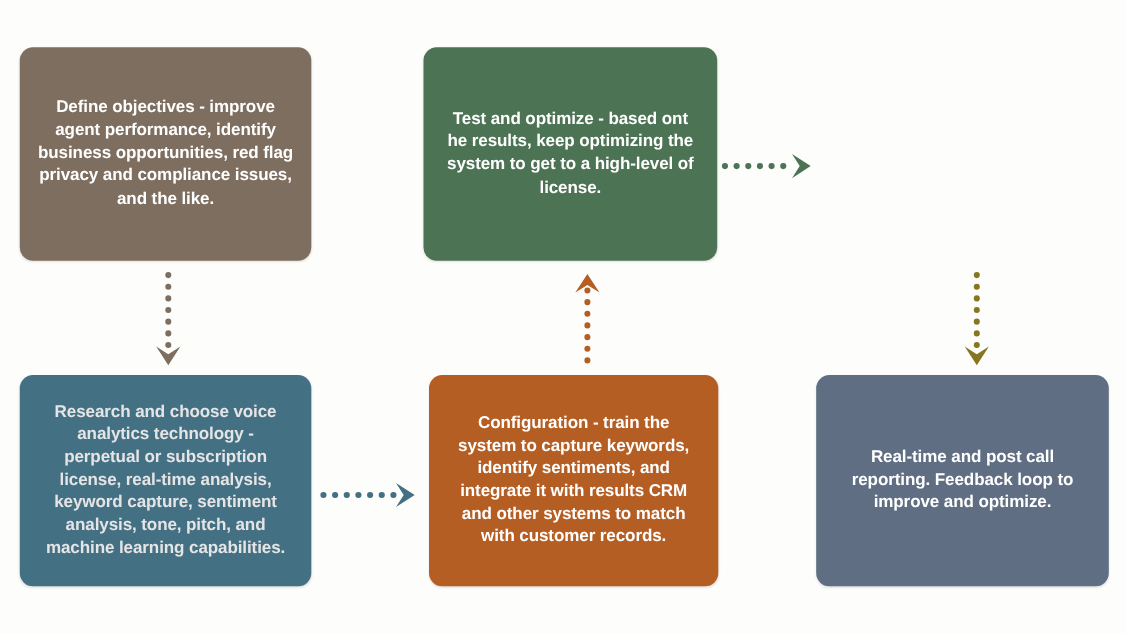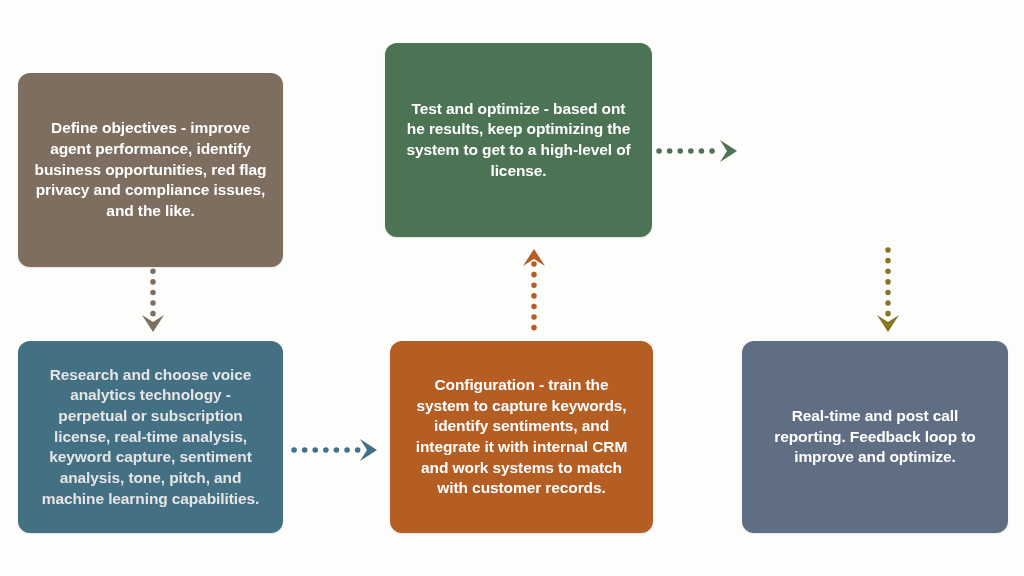--- a/index.html
+++ b/index.html
@@ -50,31 +50,31 @@
   }
   .connector svg {
     display: block;
     overflow: visible;
   }
 </style>
 </head>
 <body>
 
 <div id="canvas" style="background: rgb(253, 253, 252);">
-    <div class="node" style="left: 18px; top: 43px; width: 265px; height: 194px; background: rgb(125, 110, 95); margin-top: 30px;">
+    <div class="node" style="left: 18px; top: 43px; width: 265px; height: 194px; background: rgb(125, 110, 95);">
       <div class="node-text" style="color: rgb(255, 255, 255);">Define objectives - improve agent performance, identify business opportunities, red flag privacy and compliance issues, and the like.</div>
     </div>
     <div class="node" style="left: 385px; top: 43px; width: 267px; height: 194px; background: rgb(77, 115, 85);">
       <div class="node-text" style="color: rgb(255, 255, 255);">Test and optimize - based ont he results, keep optimizing the system to get to a high-level of license.</div>
     </div>
     <div class="node" style="left: 18px; top: 341px; width: 265px; height: 192px; background: rgb(68, 112, 132);">
       <div class="node-text" style="color: #e5e5e5;">Research and choose voice analytics technology - perpetual or subscription license, real-time analysis, keyword capture, sentiment analysis, tone, pitch, and machine learning capabilities.</div>
     </div>
     <div class="node" style="left: 390px; top: 341px; width: 263px; height: 192px; background: rgb(181, 94, 35);">
-      <div class="node-text" style="color: rgb(255, 255, 255);">Configuration - train the system to capture keywords, identify sentiments, and integrate it with internal CRM and work systems to match with customer records.</div>
+      <div class="node-text" style="color: rgb(255, 255, 255);">Configuration - train the system to capture keywords, identify sentiments, and integrate it with results CRM and other systems to match with customer records.</div>
     </div>
     <div class="node" style="left: 742px; top: 341px; width: 266px; height: 192px; background: rgb(95, 110, 131);">
       <div class="node-text" style="color: rgb(255, 255, 255);">Real-time and post call reporting. Feedback loop to improve and optimize.</div>
     </div>
     <div class="connector" style="left: 140px; top: 248px; width: 26px; height: 85px;">
       <svg width="26" height="85" viewBox="0 0 26 85">
         <line x1="13" y1="2" x2="13" y2="69" stroke="#7d6e5f" stroke-width="5.5" stroke-linecap="round" stroke-dasharray="0.1 10.5"></line>
         <polygon points="2,67 13,74 24,67 13,84" fill="#7d6e5f"></polygon>
       </svg>
     </div>

